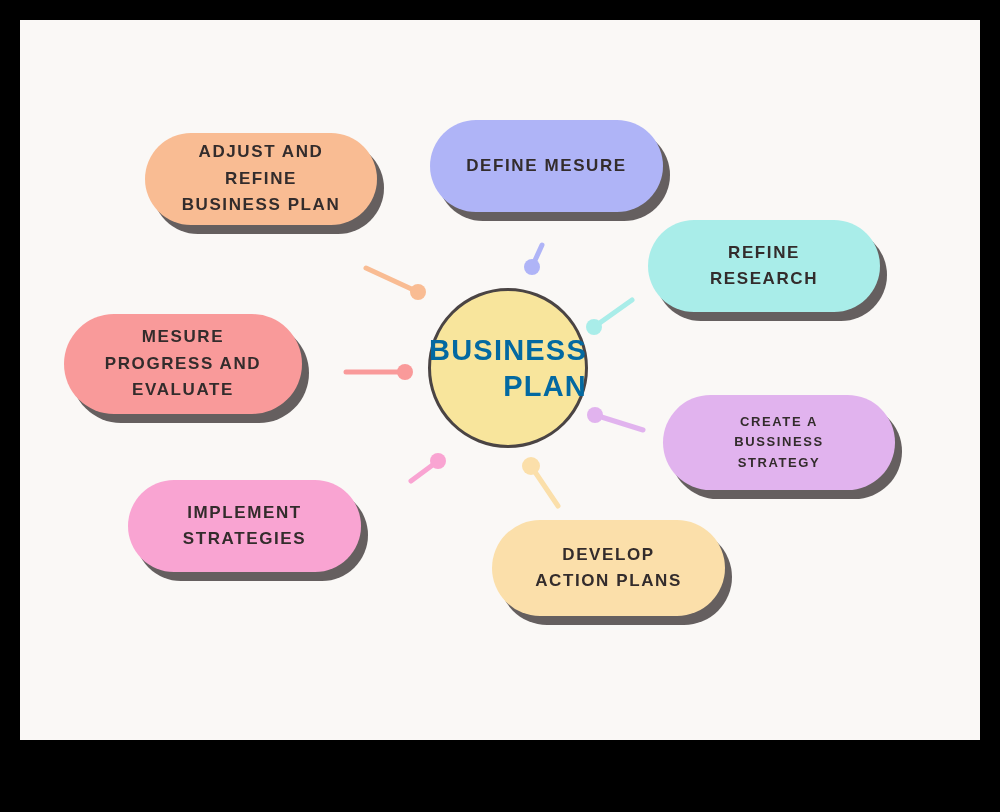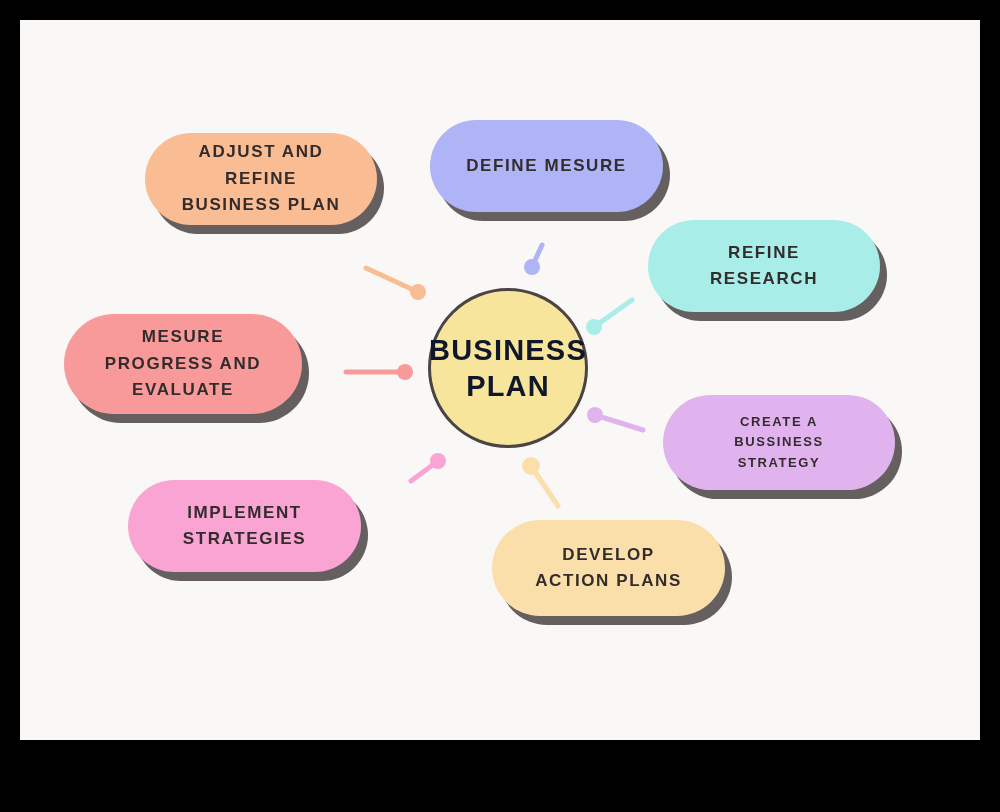--- a/index.html
+++ b/index.html
@@ -63,26 +63,26 @@
   }
 
   
   #center-node {
     position: absolute;
     box-sizing: border-box;
     border-radius: 50%;
     display: flex;
     align-items: center;
     justify-content: center;
-    text-align: center;
+    text-align: right;
     font-weight: 700;
     font-size: 29px;
     letter-spacing: 1.2px;
     line-height: 1.25;
-    color: #0f172a;
+    color: #0369a1;
     border: 3px solid #4A4444;
     white-space: pre-line;
     z-index: 5;
   }
 </style>
 </head>
 <body>
 
 <div id="stage">
   <div id="canvas">

